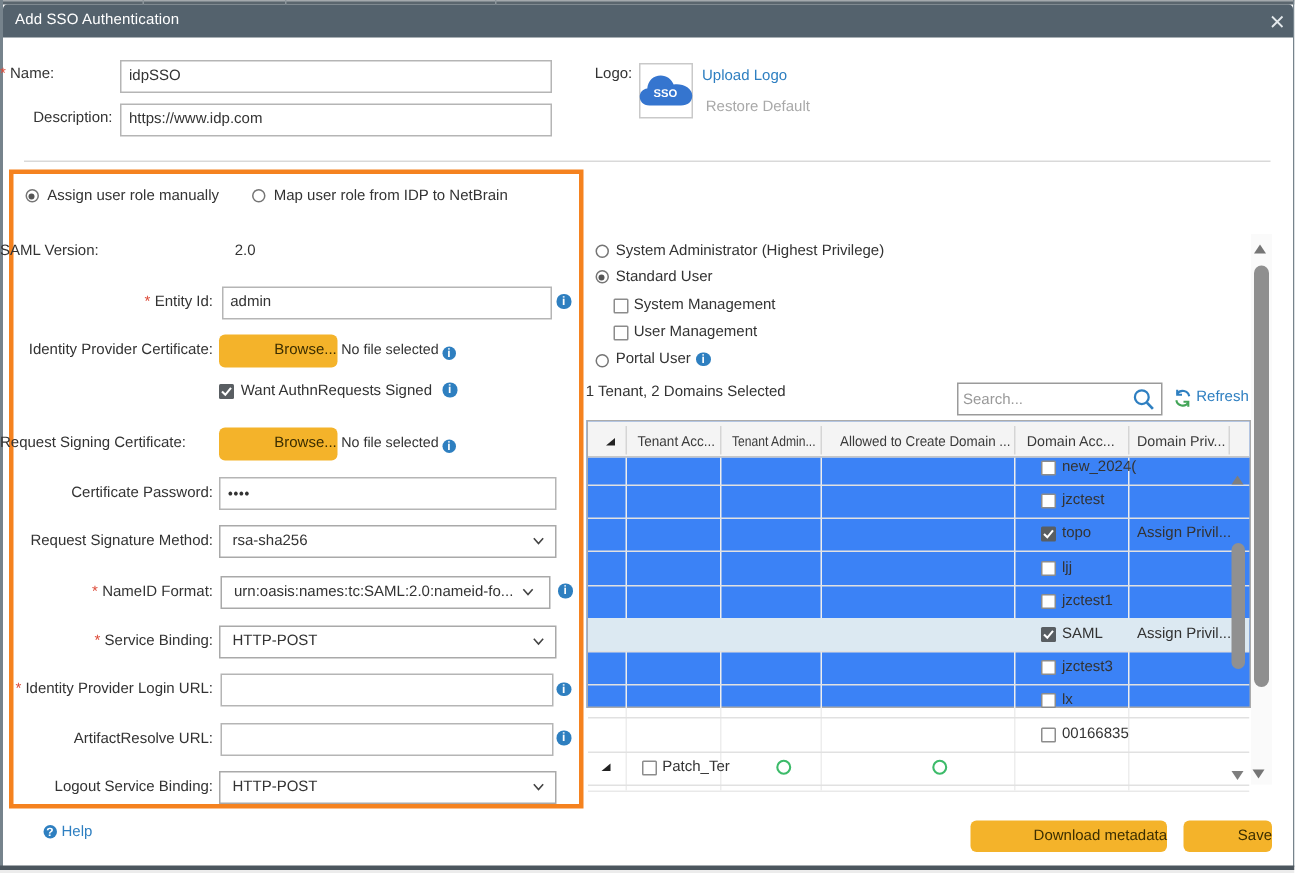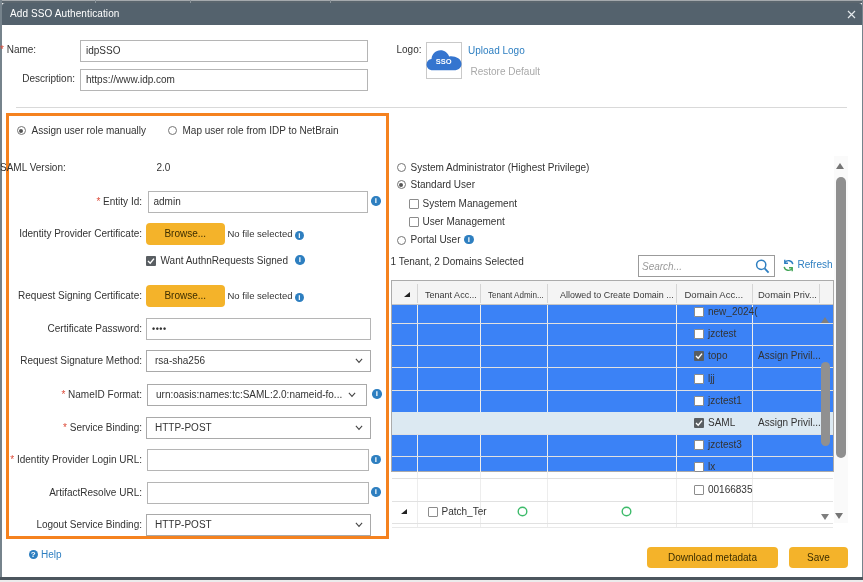--- a/index.html
+++ b/index.html
@@ -8,21 +8,21 @@
 .star{color:#dd4b39}
 .inp{position:absolute;border:1px solid #b5b5b5;background:#fff;font-size:10px;color:#333;line-height:20px;padding:0 5px;white-space:nowrap;overflow:hidden;box-sizing:border-box}
 .sel{position:absolute;border:1px solid #a9a9a9;background:#fff;font-size:10px;color:#333;line-height:20px;padding:0 8px;white-space:nowrap;overflow:hidden;box-sizing:border-box}
 .chev{position:absolute;width:8px;height:8px}
 .info{position:absolute;width:9.5px;height:9.5px;border-radius:50%;background:#2e7fc0;color:#fff;font-size:8px;font-weight:700;text-align:center;line-height:9.5px}
 .radio{position:absolute;width:7px;height:7px;border:1.5px solid #757575;border-radius:50%;background:#fff}
 .radio.on::after{content:"";position:absolute;left:1.5px;top:1.5px;width:4px;height:4px;border-radius:50%;background:#555}
 .cb{position:absolute;width:8px;height:8px;border:1px solid #8c8c8c;border-radius:1px;background:#fff}
 .cbc{position:absolute;width:10px;height:10px;border-radius:1px;background:#595e62;color:#fff}
 .cbc svg{display:block}
-.btn{position:absolute;background:#f4b32a;border-radius:4px;font-size:10px;color:#3c2e00;text-align:center;box-sizing:border-box}
+.btn{position:absolute;background:#f4b32a;border-radius:4px;font-size:10px;color:#3c2e00;text-align:right;box-sizing:border-box}
 .hline{position:absolute;background:#e1e1e1;height:1px}
 .vline{position:absolute;background:#e0e0e0;width:1px}
 .tri-dr{width:0;height:0;border-left:6px solid transparent;border-bottom:5px solid #222;position:absolute}
 .arr-up{width:0;height:0;border-left:4px solid transparent;border-right:4px solid transparent;border-bottom:6px solid #757575;position:absolute}
 .arr-dn{width:0;height:0;border-left:4px solid transparent;border-right:4px solid transparent;border-top:6px solid #757575;position:absolute}
 .rowtxt{position:absolute;font-size:10px;color:#333;white-space:nowrap;line-height:12px}
 </style></head>
 <body>
 
 <div class="ab" style="left:0;top:0;width:863px;height:3px;background:#5b666e"></div>
@@ -77,21 +77,21 @@
 <div class="info" style="left:294.5px;top:230.5px">i</div>
 
 <div class="cbc" style="left:146px;top:255.5px">
     <svg width="10" height="10" viewBox="0 0 10 10">
       <path d="M2 5 L4.2 7.2 L8 2.6" stroke="#fff" stroke-width="1.4" fill="none"></path>
     </svg>
   </div>
 <div class="lbl" style="left:160.5px;top:254.5px">Want AuthnRequests Signed</div>
 <div class="info" style="left:295px;top:255px">i</div>
 
-<div class="lbl" style="left:0;top:290px;width:142px;text-align:right">Request Signing Certificate:</div>
+<div class="lbl" style="left:0;top:290px;width:142px;text-align:left">Request Signing Certificate:</div>
 <div class="btn" style="left:146px;top:284.5px;width:78.5px;height:22px;line-height:22px">Browse...</div>
 <div class="lbl" style="left:227.5px;top:290px;font-size:9.5px">No file selected</div>
 <div class="info" style="left:294.5px;top:292.5px">i</div>
 
 <div class="lbl" style="left:0;top:322.5px;width:142px;text-align:right">Certificate Password:</div>
 <div class="inp" style="left:146px;top:317.5px;width:224.5px;height:22px;font-weight:700;letter-spacing:.5px;font-size:9px">••••</div>
 
 <div class="lbl" style="left:0;top:355px;width:142px;text-align:right">Request Signature Method:</div>
 <div class="sel" style="left:146px;top:350px;width:224.5px;height:22px">rsa-sha256</div>
 <svg class="chev" style="left:355px;top:357px" width="9" height="8" viewBox="0 0 9 8">
@@ -133,21 +133,21 @@
 <div class="lbl" style="left:422.5px;top:198px">System Management</div>
 <div class="cb" style="left:408.5px;top:216.5px"></div>
 <div class="lbl" style="left:422.5px;top:215.5px">User Management</div>
 <div class="radio" style="left:396.5px;top:235.5px"></div>
 <div class="lbl" style="left:410.5px;top:234px">Portal User</div>
 <div class="info" style="left:464px;top:234.5px">i</div>
 
 <div class="lbl" style="left:390.5px;top:255.5px">1 Tenant, 2 Domains Selected</div>
 
 <div class="ab" style="left:637.5px;top:255px;width:137px;height:21.5px;border:1px solid #9b9b9b;box-sizing:border-box"></div>
-<div class="ab" style="left:642px;top:261px;font-size:10px;font-style:italic;color:#999">Search...</div>
+<div class="ab" style="left:642px;top:261px;font-size:10px;color:#999">Search...</div>
 <svg class="ab" style="left:754px;top:258px" width="17" height="17" viewBox="0 0 17 17">
     <circle cx="7.2" cy="6.8" r="4.6" stroke="#2e7fc1" stroke-width="1.5" fill="none"></circle>
     <path d="M10.6 10.4 L14.6 14.6" stroke="#2e7fc1" stroke-width="1.8"></path>
   </svg>
 <svg class="ab" style="left:782px;top:259px" width="13" height="13" viewBox="0 0 13 13">
  <path d="M2.2 7.8 A4.4 4.4 0 0 0 10.2 9.4" stroke="#43a558" stroke-width="1.4" fill="none"></path>
  <path d="M10.8 5.2 A4.4 4.4 0 0 0 2.8 3.6" stroke="#2e7fc1" stroke-width="1.4" fill="none"></path>
  <path d="M2.8 0.8 L2.8 4.2 L6 4.2" stroke="#2e7fc1" stroke-width="1.4" fill="none"></path>
  <path d="M10.2 12.2 L10.2 8.8 L7 8.8" stroke="#43a558" stroke-width="1.4" fill="none"></path>
 </svg>

